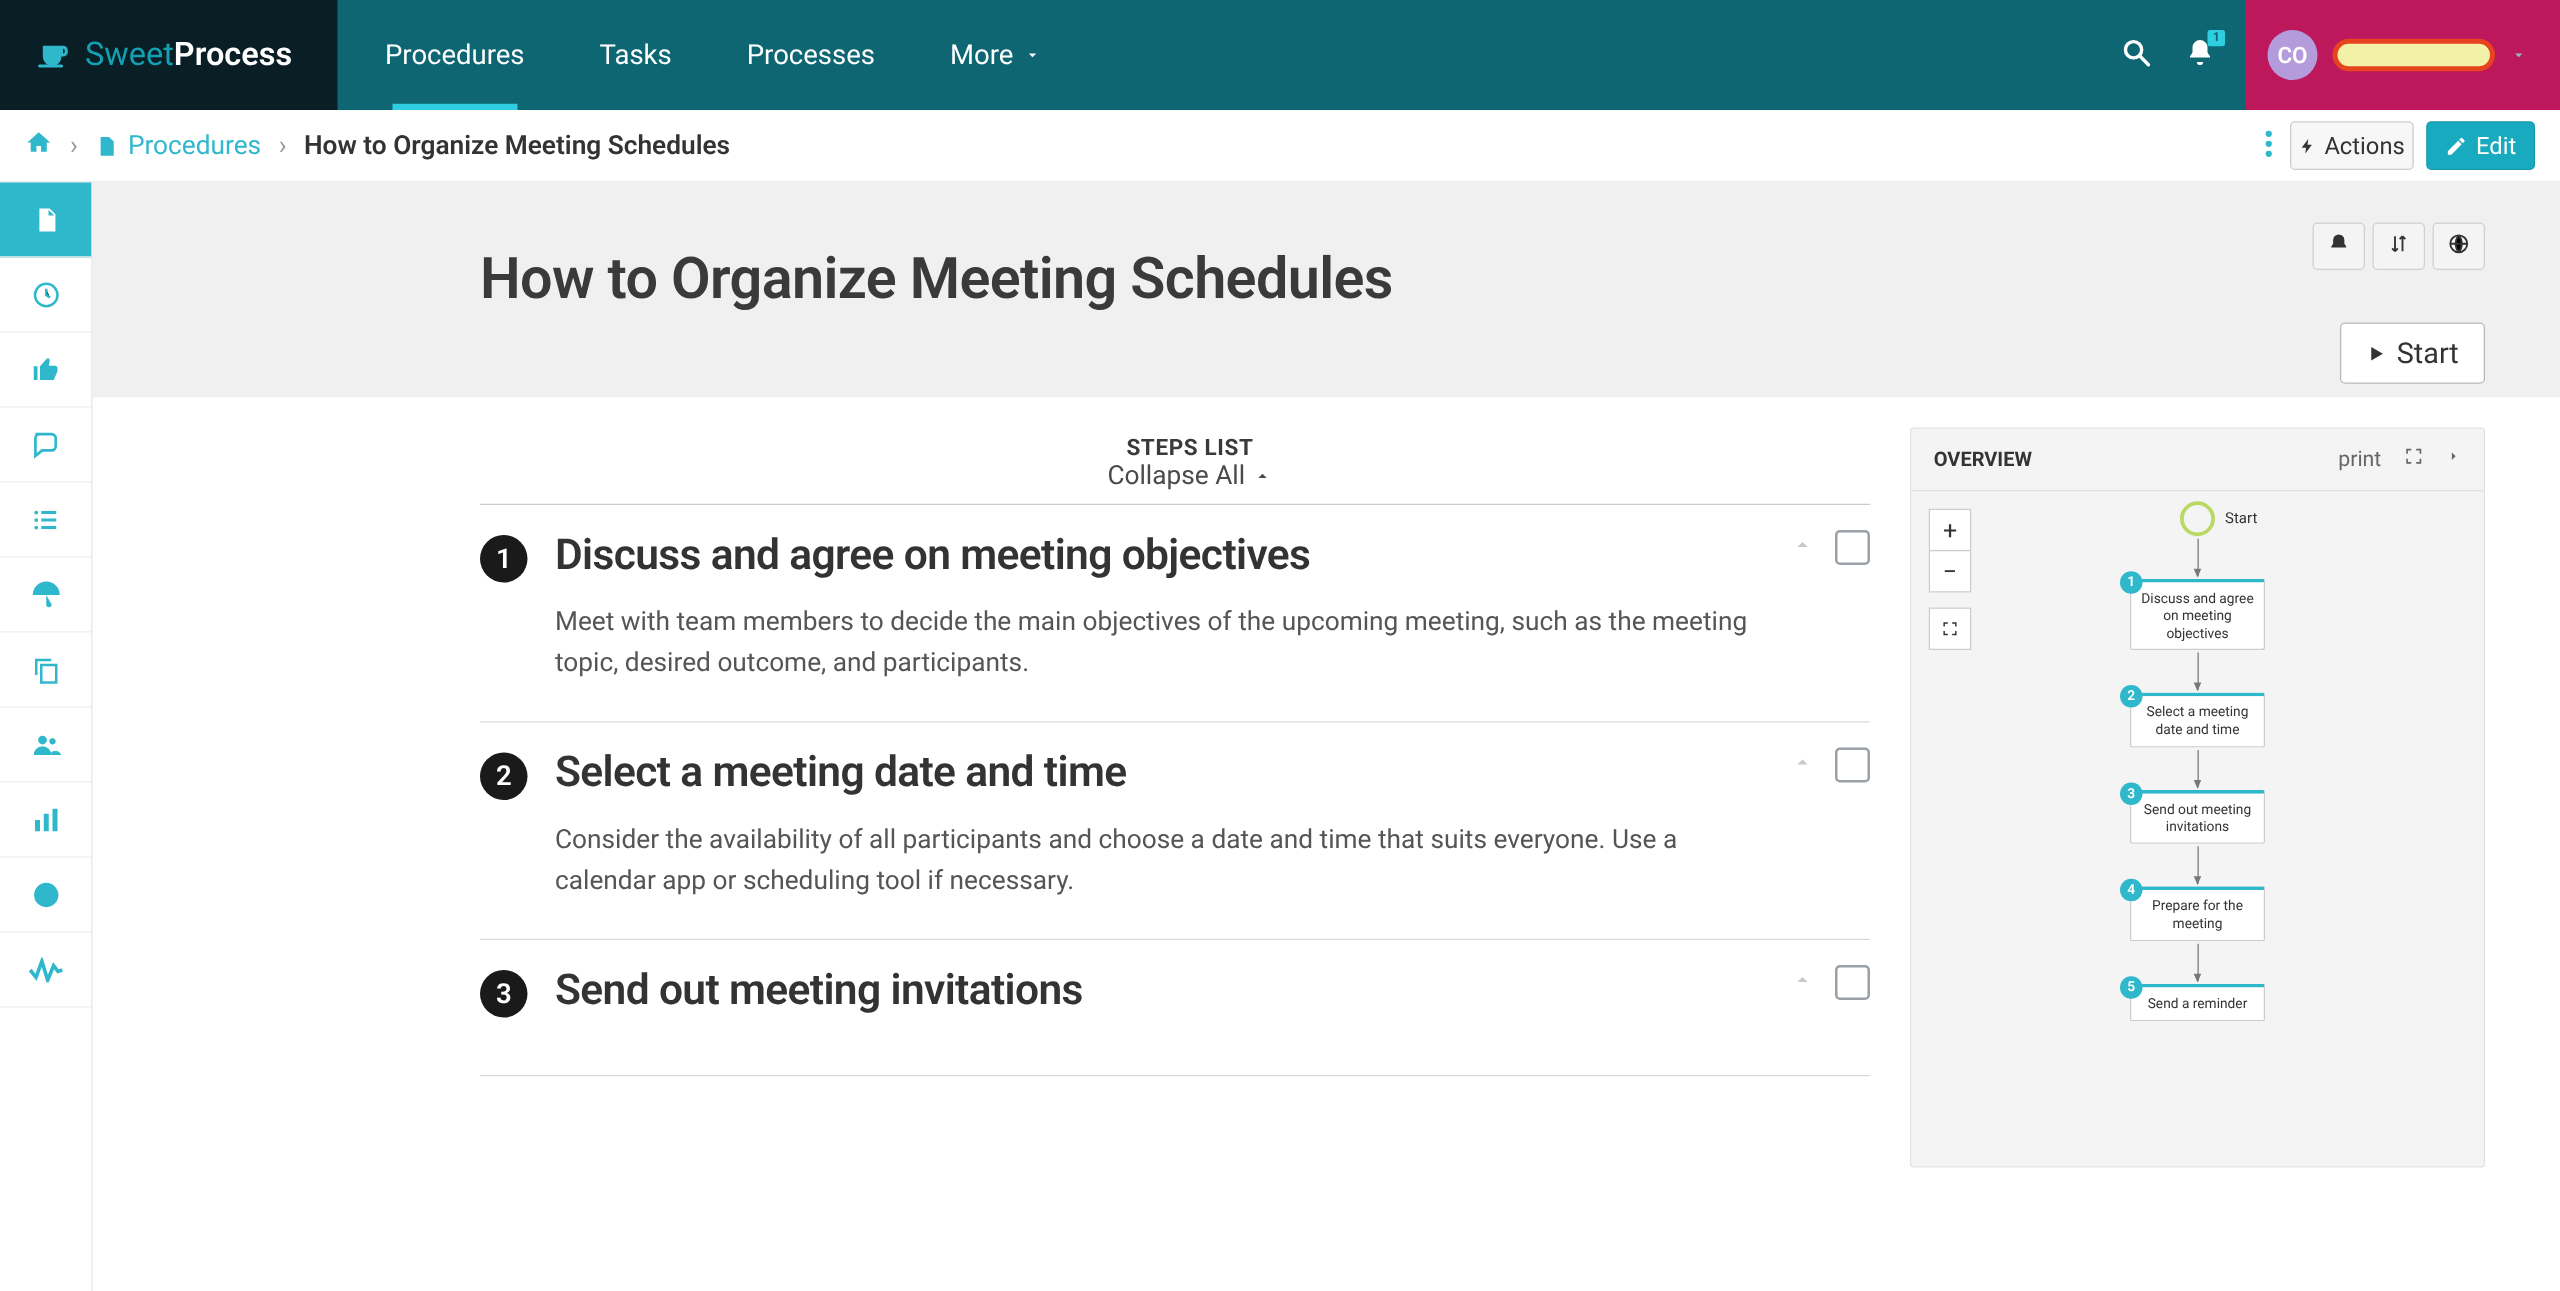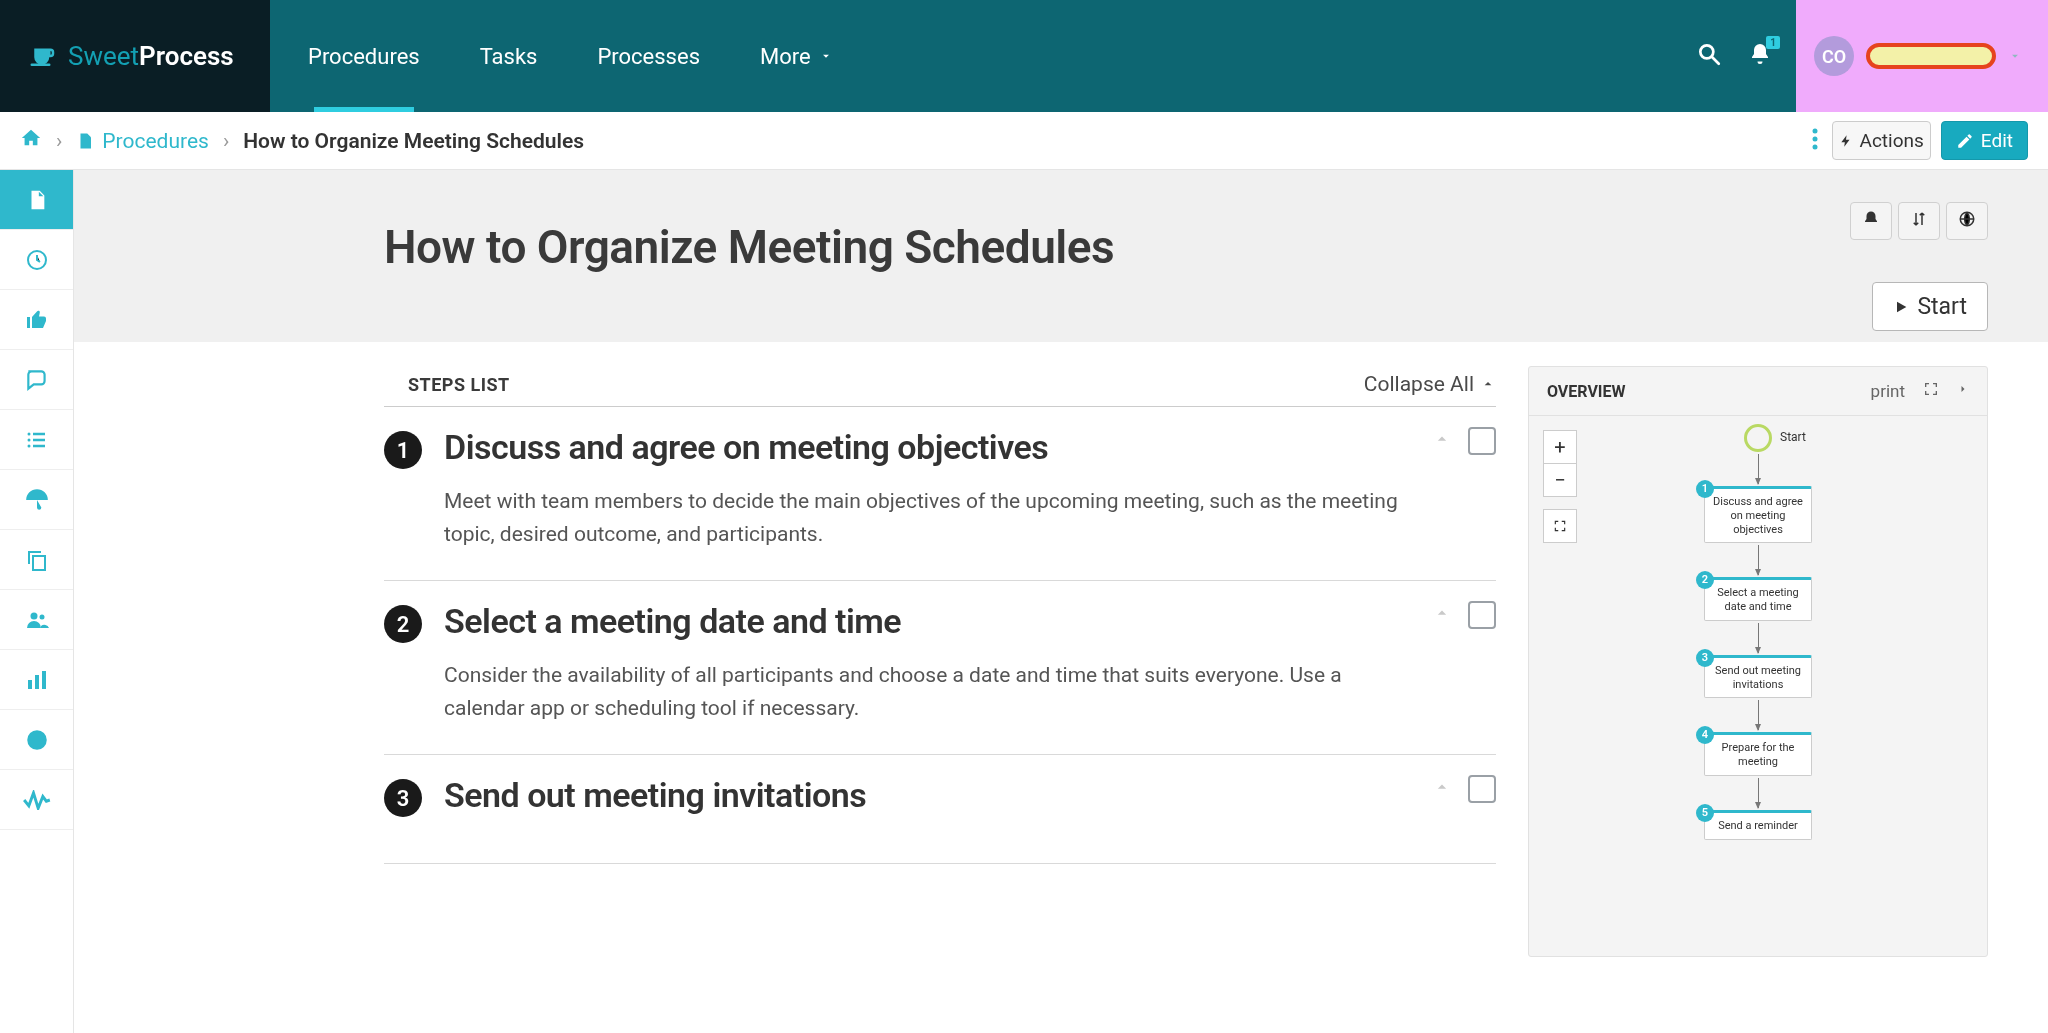--- a/index.html
+++ b/index.html
@@ -1,33 +1,33 @@
 <!DOCTYPE html>
 <html><head>
 <meta charset="utf-8">
 <style>
 * { margin: 0; padding: 0; box-sizing: border-box; font-family: -apple-system, BlinkMacSystemFont, "Segoe UI", Roboto, sans-serif; }
 body { background: #fff; width: 2048px; height: 1033px; overflow: hidden; transform-origin: 0 0; }
 
-.topnav { display: flex; align-items: center; height: 112px; background: #0a1e25; }
+.topnav { display: flex; align-items: center; height: 88px; background: #0a1e25; }
 .logo { display: flex; align-items: center; padding: 0 28px; color: #fff; font-size: 26px; width: 270px; }
 .logo svg { margin-right: 10px; }
 .logo-text-light { color: #13a0b3; font-weight: 400; }
 .logo-text-bold { color: #fff; font-weight: 600; }
 
 .nav-tabs { display: flex; align-items: stretch; height: 100%; background: #0d6672; flex: 1; padding-left: 8px; }
 .nav-tab { display: flex; align-items: center; padding: 0 30px; color: #fff; font-size: 22px; cursor: pointer; position: relative; }
 .nav-tab.active::after { content: ""; position: absolute; bottom: 0; left: 50%; transform: translateX(-50%); width: 100px; height: 5px; background: #2fcde0; }
 .nav-more-chevron { margin-left: 8px; }
 
 .nav-right { display: flex; align-items: center; gap: 26px; padding: 0 24px; background: #0d6672; height: 100%; }
 .nav-icon-btn { color: #fff; cursor: pointer; position: relative; }
 .badge { position: absolute; top: -6px; right: -8px; background: #2fcde0; color: #0d6672; font-size: 10px; font-weight: bold; padding: 1px 4px; border-radius: 2px; }
 
-.user-area { display: flex; align-items: center; height: 100%; background: #f0abfc; padding: 0 26px 0 18px; gap: 12px; cursor: pointer; position: relative; }
+.user-area { display: flex; align-items: center; height: 100%; background: #be185d; padding: 0 26px 0 18px; gap: 12px; cursor: pointer; position: relative; }
 .avatar { width: 40px; height: 40px; border-radius: 50%; background: #b39bdc; color: #fff; display: flex; align-items: center; justify-content: center; font-size: 18px; font-weight: 600; }
 .user-redacted { width: 130px; height: 26px; border-radius: 13px; background: #f3f1a8; border: 4px solid #e6431e; }
 .user-chevron { color: #8fb9bf; }
 
 .subheader { display: flex; align-items: center; height: 58px; padding: 0 20px; border-bottom: 1px solid #e5e5e5; }
 .breadcrumb { display: flex; align-items: center; gap: 14px; font-size: 21px; flex: 1; }
 .breadcrumb .home { color: #2fb8cc; }
 .breadcrumb .sep { color: #999; }
 .breadcrumb .link { color: #2fb8cc; cursor: pointer; display: flex; align-items: center; gap: 8px; }
 .breadcrumb .current { color: #333; font-weight: 600; }
@@ -48,21 +48,21 @@
 
 .hero { background: #f0f0f0; padding: 50px 0 68px 0; position: relative; }
 .hero-inner { margin-left: 310px; margin-right: 60px; position: relative; }
 .hero-title { font-size: 46px; font-weight: 600; color: #3a3a3a; letter-spacing: -0.5px; }
 .hero-buttons-top { position: absolute; right: 0; top: -18px; display: flex; gap: 6px; }
 .icon-pill { background: #f4f4f4; border: 1px solid #d0d0d0; border-radius: 4px; padding: 7px 11px; color: #333; cursor: pointer; }
 .btn-start { position: absolute; right: 0; top: 62px; background: #fff; border: 1px solid #b7b7b7; border-radius: 4px; padding: 10px 20px; font-size: 23px; color: #333; cursor: pointer; display: flex; align-items: center; gap: 8px; }
 
 .body { display: flex; margin-left: 310px; margin-right: 60px; gap: 32px; padding-top: 24px; }
 .steps-col { flex: 1; }
-.steps-header { display: flex; align-items: center; justify-content: space-between; border-bottom: 1px solid #ccc; padding: 6px 0 10px 24px; }
+.steps-header { display: flex; align-items: center; justify-content: space-between; border-bottom: 1px solid #ccc; padding: 6px 0 10px 24px; flex-direction: column; }
 .steps-header-title { font-size: 18px; font-weight: 700; color: #3a3a3a; letter-spacing: 0.5px; }
 .collapse-all { font-size: 21px; color: #4a4a4a; cursor: pointer; display: flex; align-items: center; gap: 6px; }
 
 .step { padding: 20px 0 30px 0; border-bottom: 1px solid #d9d9d9; position: relative; }
 .step-inner { display: flex; gap: 22px; }
 .step-num { width: 38px; height: 38px; border-radius: 50%; background: #1a1a1a; color: #fff; font-size: 22px; font-weight: 600; display: flex; align-items: center; justify-content: center; flex-shrink: 0; margin-top: 4px; }
 .step-body { flex: 1; padding-right: 70px; }
 .step-title { font-size: 34px; font-weight: 600; color: #333; margin-bottom: 18px; letter-spacing: -0.5px; }
 .step-desc { font-size: 21px; color: #555; line-height: 1.55; }
 .step-right { position: absolute; right: 0; top: 20px; display: flex; align-items: center; gap: 16px; }

